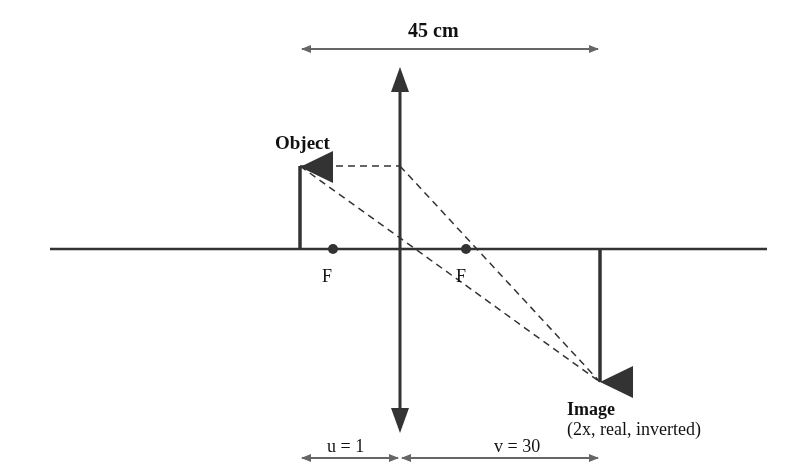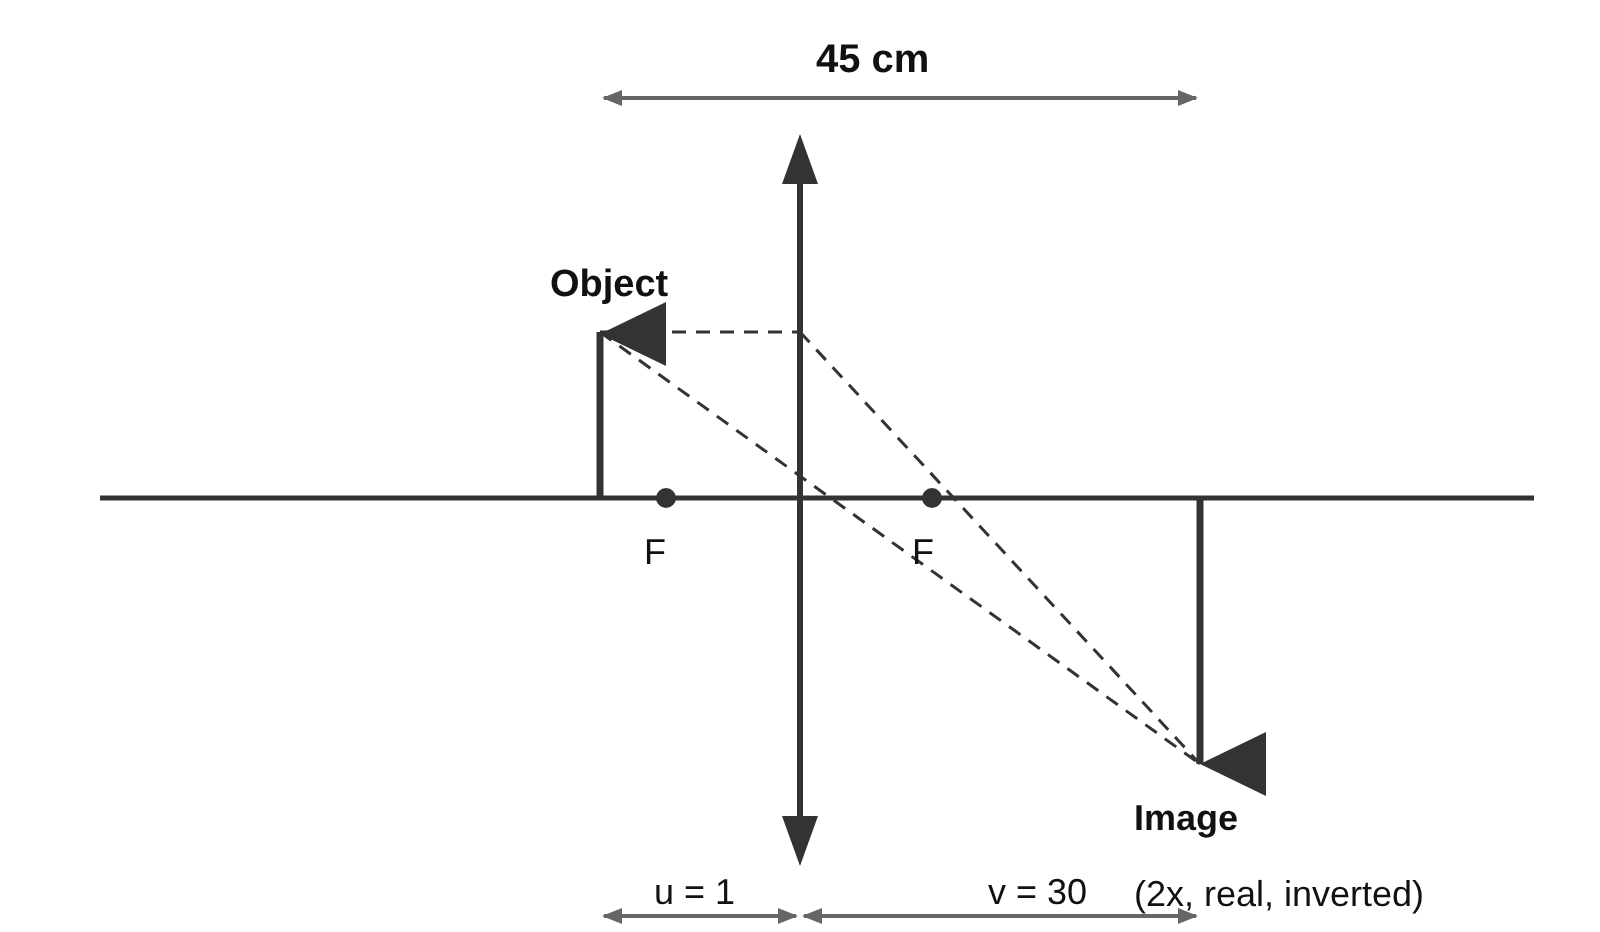--- a/index.html
+++ b/index.html
@@ -1,18 +1,18 @@
 <!DOCTYPE html>
 <html><head>
 <meta charset="utf-8">
 <style>
   html, body { margin:0; padding:0; background:#ffffff; }
   body { width:800px; height:466px; position:relative; overflow:hidden; font-family:"Liberation Sans", sans-serif; }
   svg { position:absolute; left:0; top:0; }
-  .lbl { position:absolute; color:#111; white-space:nowrap; }
+  .lbl { position:absolute; color:#111; white-space:nowrap;font-family:Liberation Serif, serif; }
   .bold { font-weight:bold; }
 </style>
 </head>
 <body>
 
 <svg width="800" height="466" viewBox="0 0 800 466">
   <defs>
     <marker id="dimArrow" markerWidth="10" markerHeight="8" refX="9" refY="4" orient="auto-start-reverse" markerUnits="userSpaceOnUse">
       <path d="M0,0 L10,4 L0,8 Z" fill="#666"></path>
     </marker>
@@ -49,15 +49,15 @@
 
   <line x1="302" y1="458" x2="398" y2="458" stroke="#666" stroke-width="2" marker-start="url(#dimArrow)" marker-end="url(#dimArrow)"></line>
   <line x1="402" y1="458" x2="598" y2="458" stroke="#666" stroke-width="2" marker-start="url(#dimArrow)" marker-end="url(#dimArrow)"></line>
 </svg>
 
 <div class="lbl bold" style="left:408px; top:19px; font-size:20px;">45 cm</div>
 <div class="lbl bold" style="left:275px; top:132px; font-size:19px;">Object</div>
 <div class="lbl" style="left:322px; top:266px; font-size:18px;">F</div>
 <div class="lbl" style="left:456px; top:266px; font-size:18px;">F</div>
 <div class="lbl bold" style="left:567px; top:399px; font-size:18px;">Image</div>
-<div class="lbl" style="left:567px; top:437px; font-size:18px;">(2x, real, inverted)</div>
+<div class="lbl" style="left:567px; top:419px; font-size:18px;">(2x, real, inverted)</div>
 <div class="lbl" style="left:327px; top:436px; font-size:18px;">u = 1</div>
 <div class="lbl" style="left:494px; top:436px; font-size:18px;">v = 30</div>
 
 </body></html>

